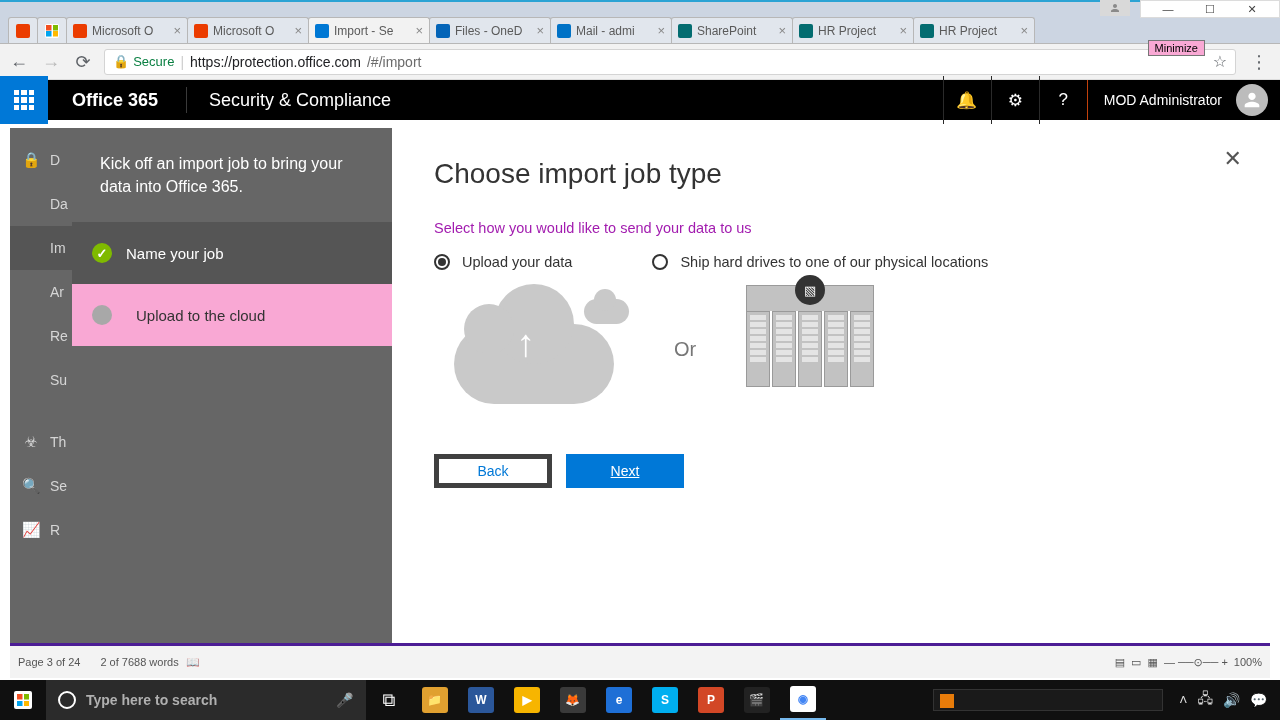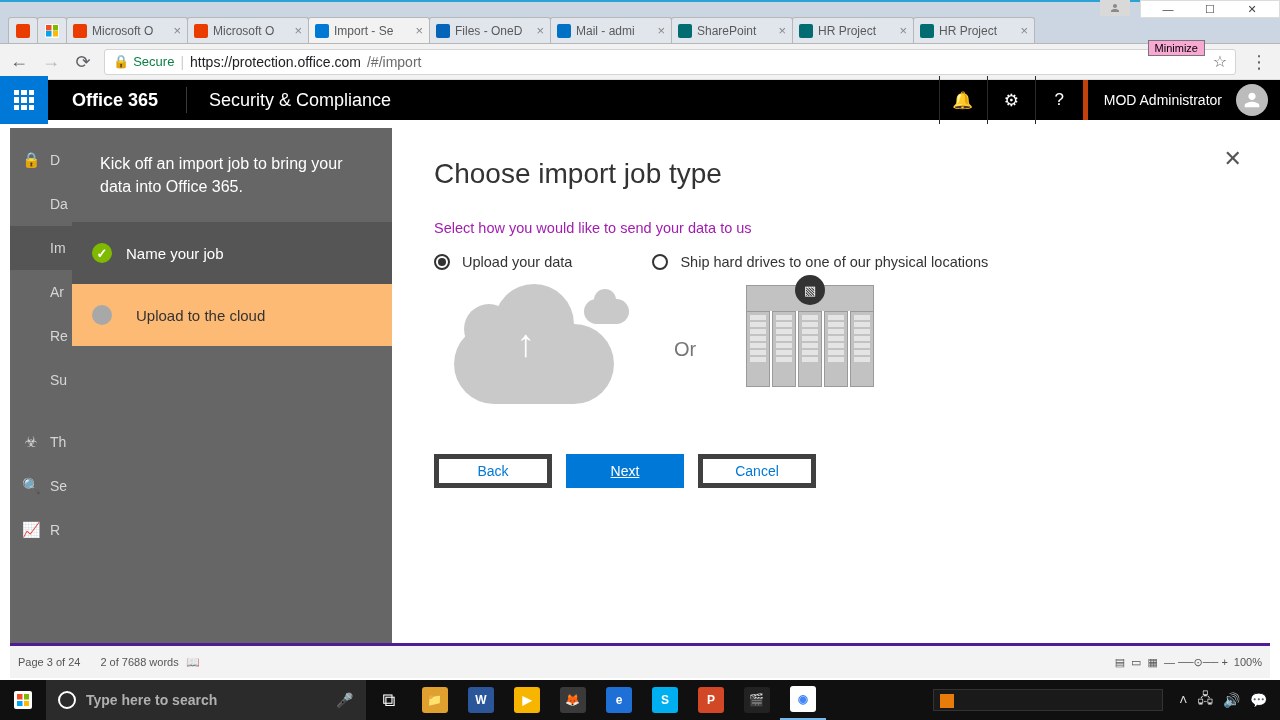--- a/index.html
+++ b/index.html
@@ -39,37 +39,37 @@
   
   .suitebar { height:40px; background:#000; color:#fff; display:flex; align-items:center;}
   .waffle { width:48px; height:48px; background:#0078d7; display:flex; align-items:center; justify-content:center;}
   .waffle-grid{width:20px;height:20px;display:grid;grid-template-columns:repeat(3,1fr);grid-template-rows:repeat(3,1fr);gap:2px;}
   .waffle-grid span{background:#fff;}
   .brand { padding:0 24px; font-size:18px; font-weight:600;}
   .divider { width:1px; height:26px; background:#3a3a3a; margin:0 4px;}
   .product { padding:0 18px; font-size:18px;}
   .suite-right { margin-left:auto; display:flex; align-items:center; height:100%;}
   .suite-icon { width:48px; height:48px; display:flex; align-items:center; justify-content:center; border-left:1px solid #2a2a2a; font-size:17px;}
-  .username { padding:0 14px 0 16px; font-size:14px; border-left:5px solid #c2410c; height:100%; display:flex; align-items:center;}
+  .username { padding:0 14px 0 16px; font-size:14px; border-left:1px solid #c2410c; height:100%; display:flex; align-items:center;}
   .avatar { width:32px;height:32px;border-radius:50%;background:#bcbcbc;margin-right:12px; display:flex;align-items:center;justify-content:center;}
   .avatar svg{width:22px;height:22px;fill:#fff;}
 
   
   .page { position:absolute; top:128px; left:10px; right:10px; bottom:62px; display:flex; background:#fff; overflow:hidden;}
   .leftnav { width:62px; background:#666; color:#d6d6d6; padding-top:10px;}
   .leftnav .item{height:44px;display:flex;align-items:center;gap:10px;padding-left:12px;font-size:14px;overflow:hidden;white-space:nowrap;}
   .leftnav .item.sel{background:#555;}
   .leftnav .ico{width:18px;text-align:center;font-size:15px;}
 
   
   .wizard { width:320px; background:#666; color:#fff; display:flex; flex-direction:column;}
   .wiz-intro { padding:24px 28px; font-size:16px; line-height:1.45; background:#666;}
   .wiz-step { height:62px; display:flex; align-items:center; gap:14px; padding-left:20px; font-size:15px;}
   .wiz-step.done { background:#555;}
-  .wiz-step.pending { background:#fdba74; color:#333;gap:24px;}
+  .wiz-step.pending { background:#f9a8d4; color:#333;gap:24px;}
   .step-ind { width:20px;height:20px;border-radius:50%; display:flex;align-items:center;justify-content:center;}
   .step-ind.ok { background:#7fba00;}
   .step-ind.ok::after{content:"✓";color:#fff;font-size:13px;font-weight:bold;}
   .step-ind.dot { background:#a8a8a8;}
 
   
   .content { flex:1; background:#fff; padding:30px 42px; position:relative;}
   .closeX { position:absolute; top:18px; right:28px; font-size:22px; color:#555; font-weight:300;}
   h1.title { font-size:28px; font-weight:300; color:#333; margin-bottom:30px;}
   .subtitle { color:#a21caf; font-size:14.5px; margin-bottom:18px;}
@@ -349,21 +349,20 @@
             <span></span>
             <span></span>
             <span></span>
           </div>
       </div>
     </div>
 
     <div class="btnrow">
       <div class="btn secondary">Back</div>
       <div class="btn primary">Next</div>
-      <div class="btn secondary">Cancel</div>
     </div>
   </div>
 </div>
 
 <div class="wordbar">
   <span>Page 3 of 24</span>
   <span style="margin:0 10px;"></span>
   <span>2 of 7688 words</span>
   <span style="margin-left:8px">📖</span>
   <div class="r">

